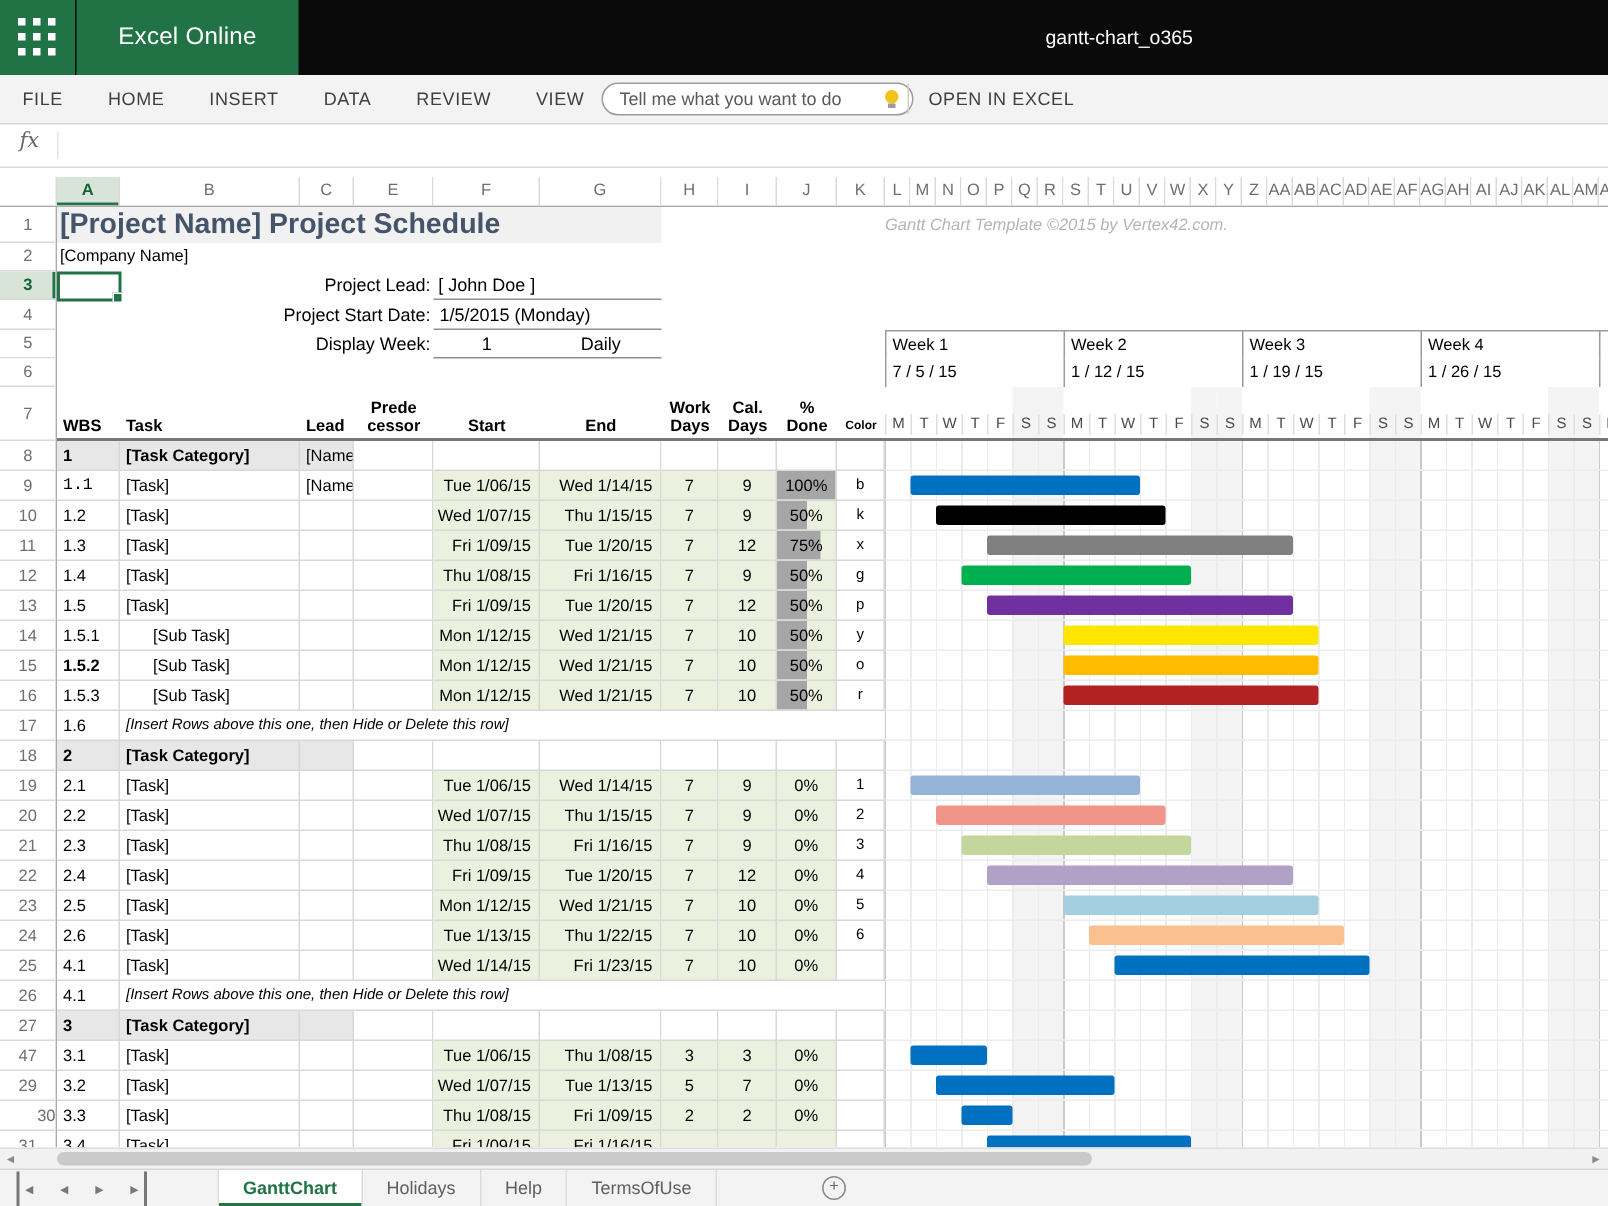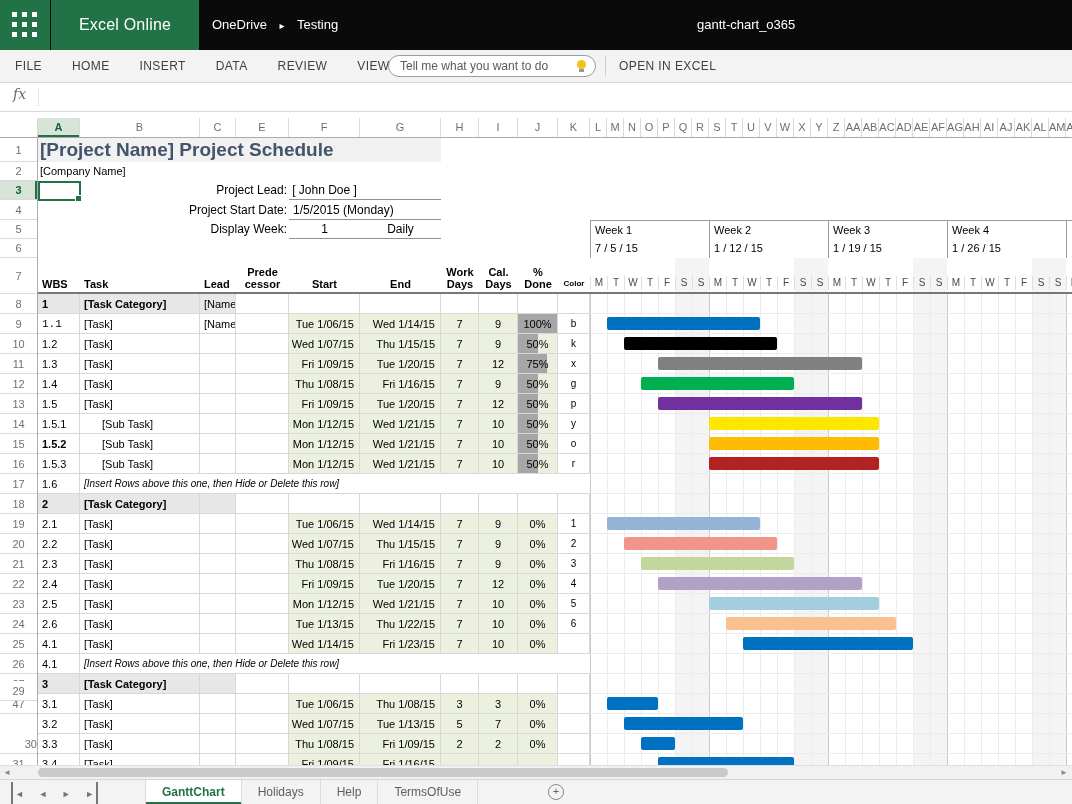--- a/index.html
+++ b/index.html
@@ -14,21 +14,21 @@
   box-shadow:10px 0 0 #fff,20px 0 0 #fff,0 10px 0 #fff,10px 10px 0 #fff,20px 10px 0 #fff,0 20px 0 #fff,10px 20px 0 #fff,20px 20px 0 #fff}
 .brand{position:absolute;left:51px;top:0;width:148px;height:50px;background:#217346;color:#fff;
   font-size:16px;line-height:50px;text-align:center;letter-spacing:.2px}
 .crumbs{position:absolute;left:212px;top:0;line-height:50px;color:#fff;font-size:13px}
 .crumb-sep{display:inline-block;margin:0 9px;font-size:10px}
 .doctitle{position:absolute;left:697px;top:0;line-height:50px;color:#fff;font-size:13px}
 
 
 .ribbon{position:absolute;left:0;top:50px;width:100%;height:32px;background:#f3f3f3}
 #menus span{display:inline-block;padding:0 15px;line-height:32px;font-size:12px;color:#3f3f3f;letter-spacing:.4px;cursor:pointer}
-.tellme{position:absolute;left:388px;top:5px;width:208px;height:22px;background:#fff;border:1px solid #9c9c9c;border-radius:11px}
+.tellme{position:absolute;left:401px;top:5px;width:208px;height:22px;background:#fff;border:1px solid #9c9c9c;border-radius:11px}
 .tellme-text{position:absolute;left:11px;top:1px;line-height:19px;font-size:12px;color:#5a5a5a;white-space:nowrap}
 .bulb{position:absolute;right:9px;top:4px;width:9px;height:9px;border-radius:50%;background:#f2c219}
 .bulb::after{content:"";position:absolute;left:2px;top:9px;width:5px;height:3px;background:#9a9a9a}
 .ribbon-divider{position:absolute;left:605px;top:6px;width:1px;height:20px;background:#cfcfcf}
 .open-excel{position:absolute;left:619px;top:0;line-height:32px;font-size:12px;color:#3f3f3f;letter-spacing:.4px;cursor:pointer}
 
 
 .fbar{position:absolute;left:0;top:82px;width:100%;height:30px;background:#fff;
   border-top:1px solid #d8d8d8;border-bottom:1px solid #d8d8d8}
 .fx{position:absolute;left:13px;top:3px;font-family:"DejaVu Serif","Liberation Serif",serif;font-style:italic;font-size:14px;color:#686868}
@@ -107,25 +107,20 @@
 </head>
 <body>
 
 <div class="app">
 
   <div class="topbar">
     <div class="waffle">
       <div class="dots"></div>
     </div>
     <div class="brand">Excel Online</div>
-    <div class="crumbs">
-      <span>OneDrive</span>
-      <span class="crumb-sep">▸</span>
-      <span>Testing</span>
-    </div>
     <div class="doctitle">gantt-chart_o365</div>
   </div>
 
   <div class="ribbon">
     <div id="menus"><span>FILE</span><span>HOME</span><span>INSERT</span><span>DATA</span><span>REVIEW</span><span>VIEW</span></div>
     <div class="tellme">
       <span class="tellme-text">Tell me what you want to do</span>
       <span class="bulb"></span>
     </div>
     <div class="ribbon-divider"></div>
@@ -202,36 +197,37 @@
       <div class="rhead" style="top: 376px; height: 20px; line-height: 20px;">19</div>
       <div class="rhead" style="top: 396px; height: 20px; line-height: 20px;">20</div>
       <div class="rhead" style="top: 416px; height: 20px; line-height: 20px;">21</div>
       <div class="rhead" style="top: 436px; height: 20px; line-height: 20px;">22</div>
       <div class="rhead" style="top: 456px; height: 20px; line-height: 20px;">23</div>
       <div class="rhead" style="top: 476px; height: 20px; line-height: 20px;">24</div>
       <div class="rhead" style="top: 496px; height: 20px; line-height: 20px;">25</div>
       <div class="rhead" style="top: 516px; height: 20px; line-height: 20px;">26</div>
       <div class="rhead" style="top: 536px; height: 20px; line-height: 20px;">27</div>
       <div class="rhead" style="top: 556px; height: 20px; line-height: 20px;">47</div>
-      <div class="rhead" style="top: 543px; height: 20px; line-height: 20px; text-align: center;">29</div>
+      <div class="rhead" style="top: 576px; height: 20px; line-height: 20px; text-align: center;">29</div>
       <div class="rhead" style="top: 596px; height: 20px; line-height: 20px; text-align: right;">30</div>
       <div class="rhead" style="top: 616px; height: 20px; line-height: 20px;">31</div>
     </div>
   <div id="sheet">
       <div class="weekend" style="left: 637px; top: 120px; width: 17px; height: 507px;"></div>
       <div class="weekend" style="left: 654px; top: 120px; width: 17px; height: 507px;"></div>
       <div class="weekend" style="left: 756px; top: 120px; width: 17px; height: 507px;"></div>
       <div class="weekend" style="left: 773px; top: 120px; width: 17px; height: 507px;"></div>
       <div class="weekend" style="left: 875px; top: 120px; width: 17px; height: 507px;"></div>
       <div class="weekend" style="left: 892px; top: 120px; width: 17px; height: 507px;"></div>
       <div class="weekend" style="left: 994px; top: 120px; width: 17px; height: 507px;"></div>
       <div class="weekend" style="left: 1011px; top: 120px; width: 17px; height: 507px;"></div>
       <div class="row" style="top: 0px; height: 24px;">
         <div class="titlefill" style="width: 403px;"></div>
         <div class="sheettitle">[Project Name] Project Schedule</div>
+        <div class="credit" style="left: 552px;">Gantt Chart Template ©2015 by Vertex42.com.</div>
       </div>
       <div class="row" style="top: 24px; height: 19px; line-height: 19px;">
         <div class="plain" style="left: 2px; line-height: 19px;">[Company Name]</div>
       </div>
       <div class="row" style="top: 43px; height: 19px; line-height: 19px;">
         <div class="funder" style="height: 19px;"></div>
         <div class="flabel" style="left: 60px; width: 189px; line-height: inherit;">Project Lead:</div>
         <div class="fval cen" style="left: 251px; width: 71px; line-height: inherit;">[ John Doe ]</div>
       </div>
       <div class="row" style="top: 62px; height: 20px; line-height: 20px;">

